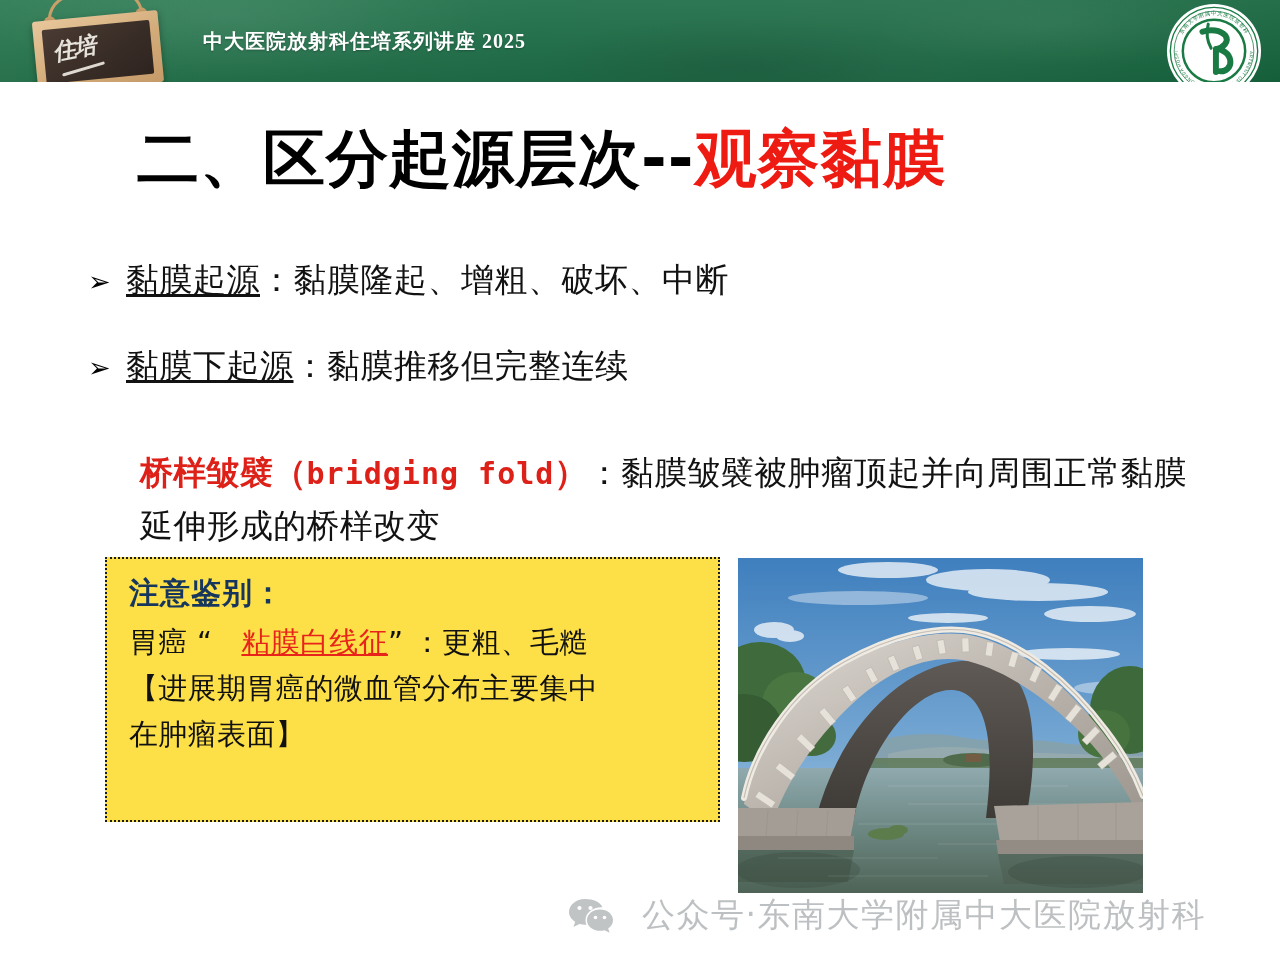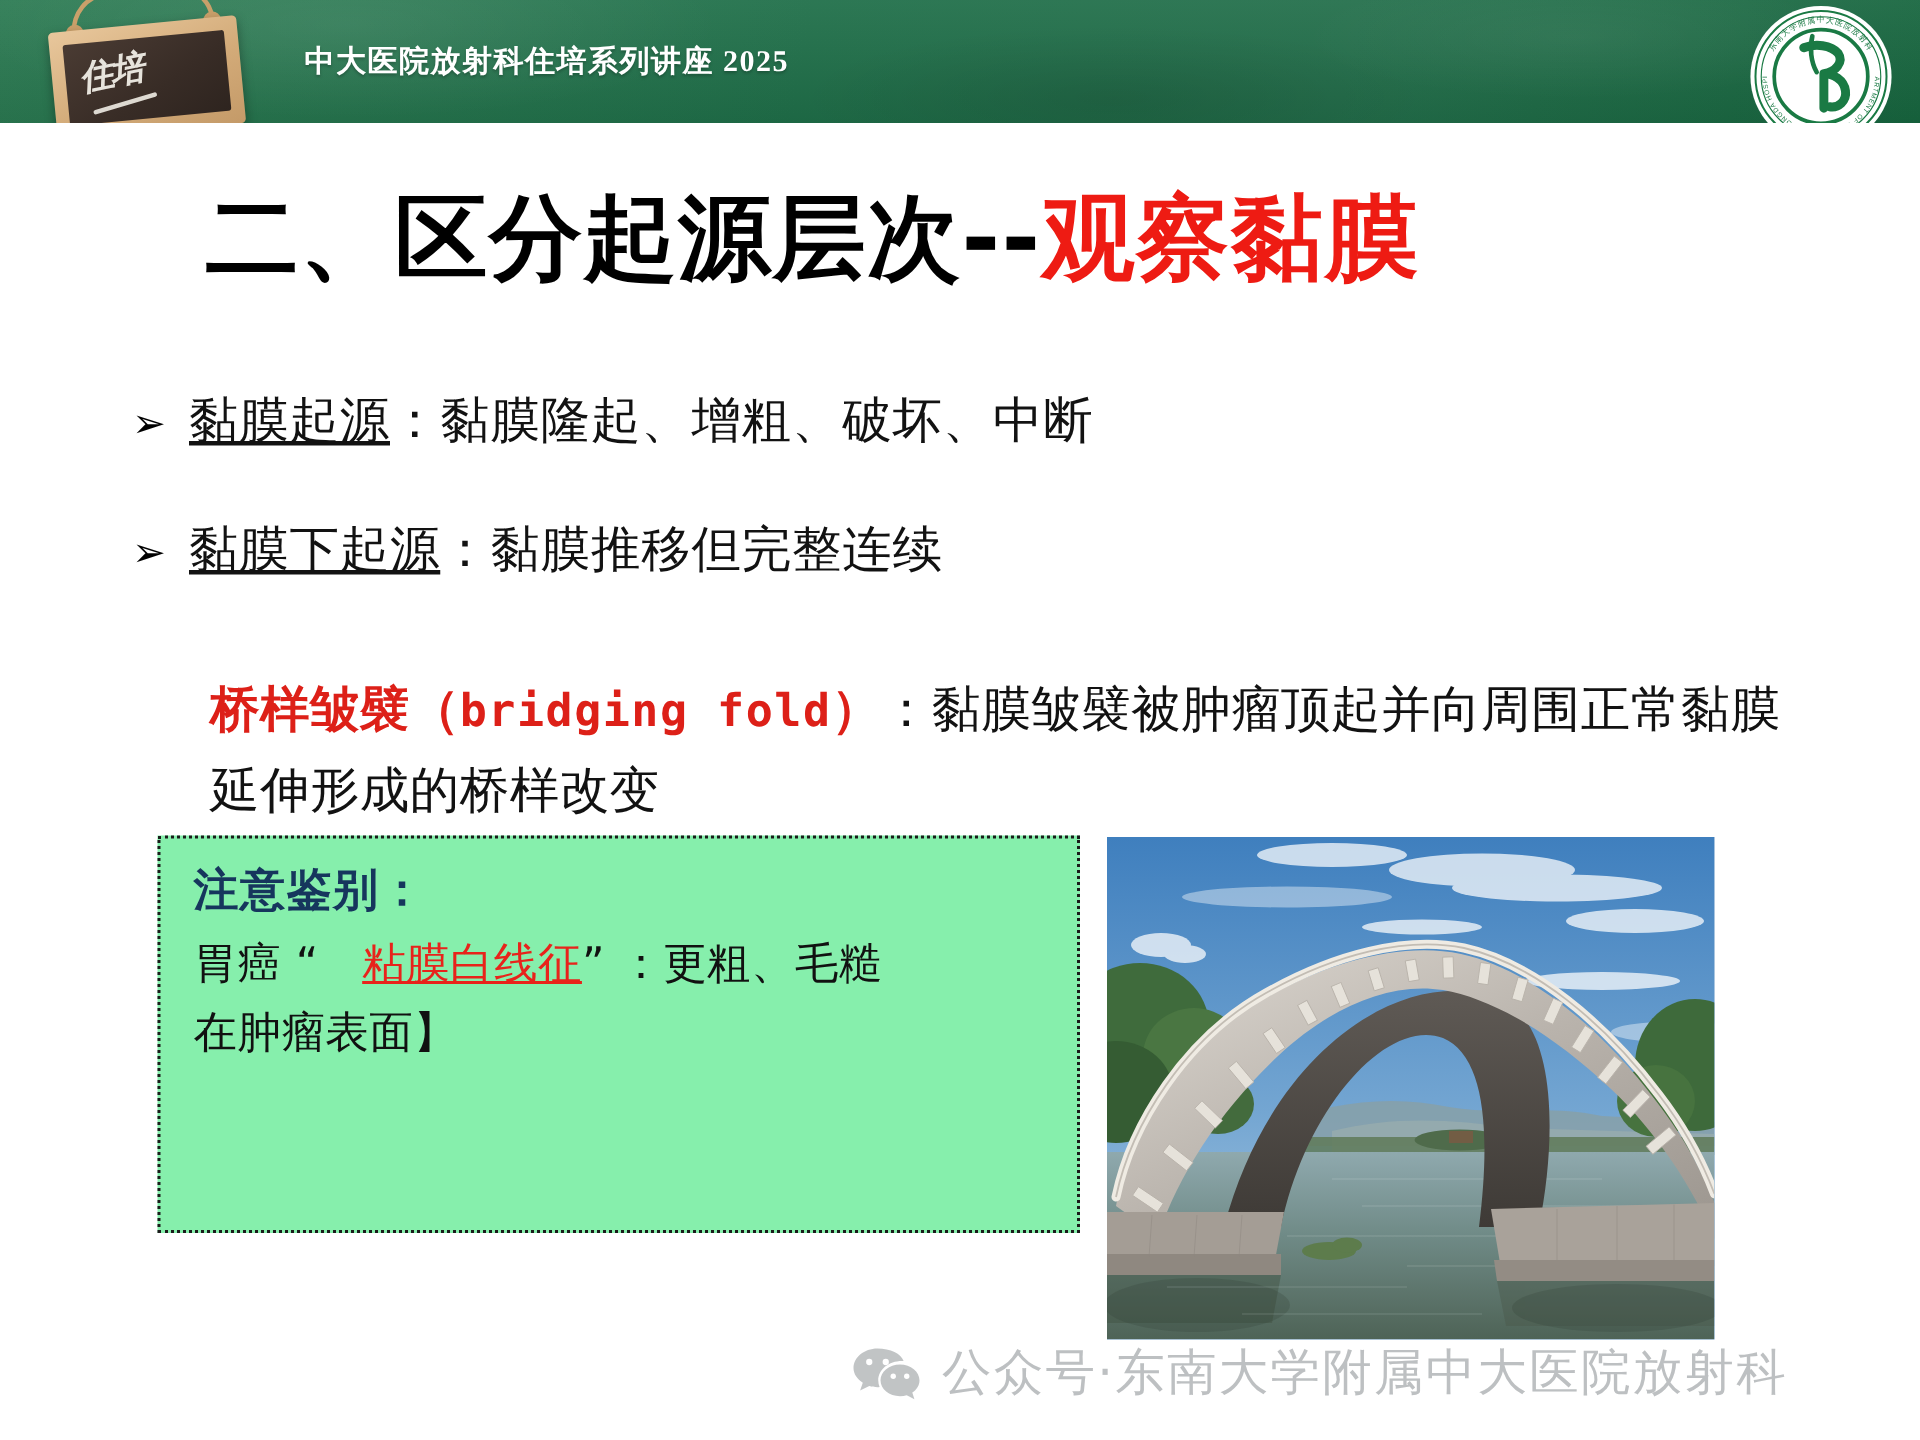--- a/index.html
+++ b/index.html
@@ -179,21 +179,21 @@
     letter-spacing: 1px;
   }
 
   
   .note-box {
     position: absolute;
     left: 105px;
     top: 557px;
     width: 615px;
     height: 265px;
-    background: #86efac;
+    background: #fde047;
     border: 2px dotted #1b1b1b;
     box-sizing: border-box;
     padding: 14px 20px 10px 22px;
   }
   .note-heading {
     font-family: "DejaVu Sans", "Liberation Sans", sans-serif;
     font-size: 30px;
     font-weight: 700;
     color: #16365d;
     letter-spacing: 1px;
@@ -226,21 +226,21 @@
   }
   .photo svg { display: block; width: 100%; height: 100%; }
 
   
   .watermark {
     position: absolute;
     left: 568px;
     top: 893px;
     display: flex;
     align-items: center;
-    gap: 14px;
+    gap: 28px;
     color: #b5b8ba;
     font-family: "DejaVu Sans", "Liberation Sans", sans-serif;
     font-size: 33px;
     letter-spacing: 1.5px;
     white-space: nowrap;
     opacity: 0.88;
   }
   .wechat-icon { width: 46px; height: 40px; flex: 0 0 46px; }
 </style>
 </head>
@@ -301,20 +301,21 @@
   <span class="u">黏膜下起源</span>
   <span>：</span>
   <span>黏膜推移但完整连续</span>
 </div>
 
 <div class="para"><span class="red-term">桥样皱襞</span><span class="red-term">（</span><span class="red-term mono">bridging fold</span><span class="red-term">）</span><span>：</span><span>黏膜皱襞被肿瘤顶起并向周围正常黏膜延伸形成的桥样改变</span></div>
 
 <div class="note-box">
   <div class="note-heading">注意鉴别：</div>
   <div class="note-line"><span>胃癌 “</span><span class="red-u">粘膜白线征</span><span>” ：更粗、毛糙</span></div>
+  <div class="note-line">【进展期胃癌的微血管分布主要集中</div>
   <div class="note-line">在肿瘤表面】</div>
 </div>
 
 <div class="photo">
   <svg viewBox="0 0 405 335" xmlns="http://www.w3.org/2000/svg" preserveAspectRatio="xMidYMid slice">
     <defs>
       <linearGradient id="sky" x1="0" y1="0" x2="0" y2="1">
         <stop offset="0%" stop-color="#3f7fbe"></stop>
         <stop offset="55%" stop-color="#74a6d2"></stop>
         <stop offset="100%" stop-color="#b4cfe3"></stop>

